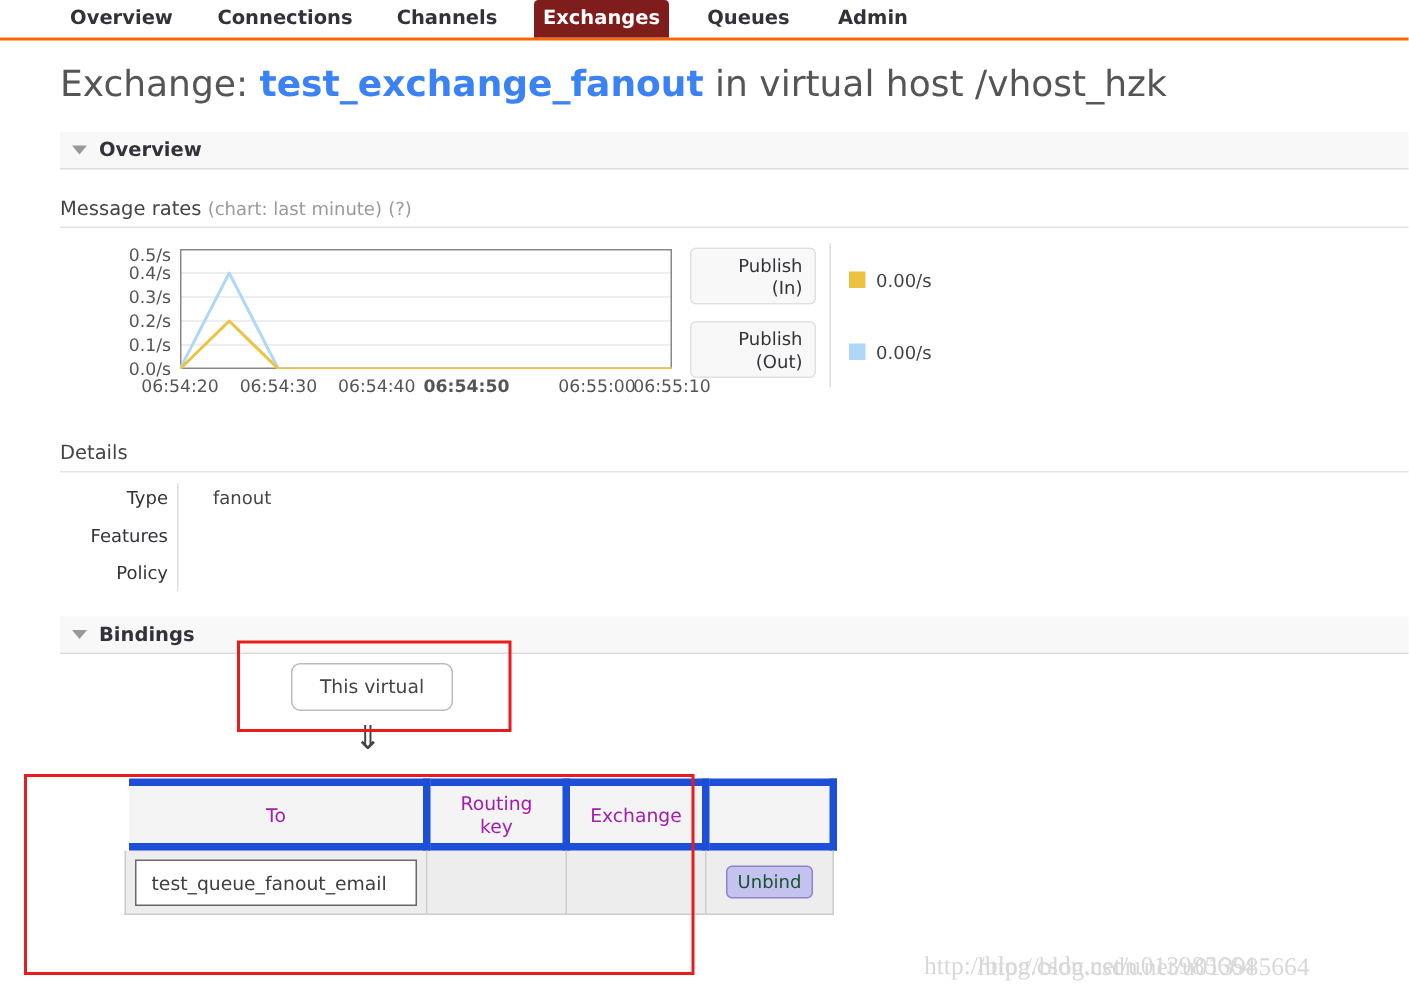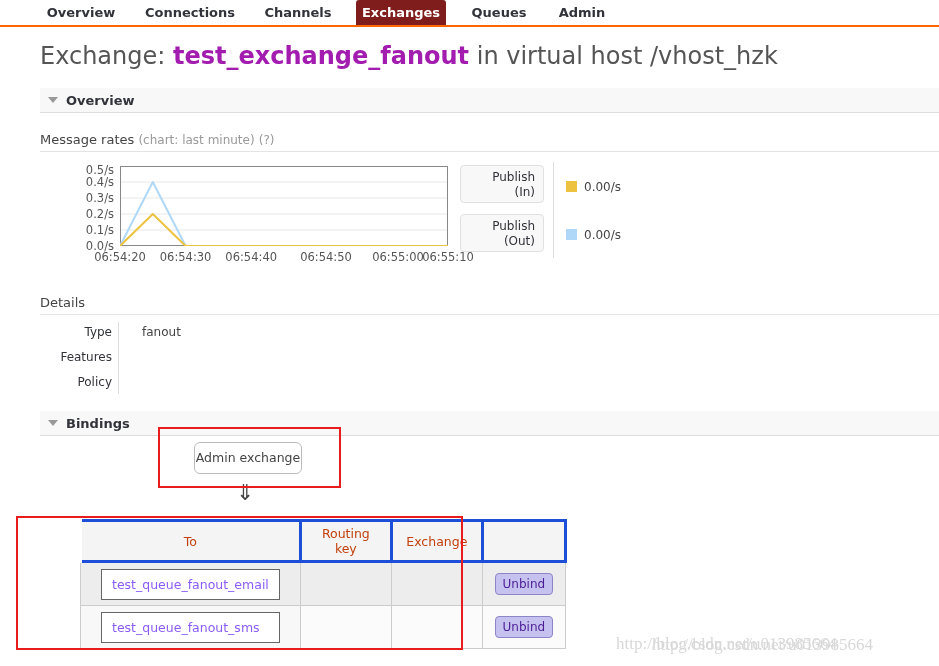--- a/index.html
+++ b/index.html
@@ -47,21 +47,21 @@
   
   #page-title {
     position: absolute;
     left: 40px;
     top: 42px;
     font-size: 24px;
     font-weight: normal;
     color: #333;
     white-space: nowrap;
   }
-  #page-title .strong { font-weight: bold; color: #a21caf; }
+  #page-title .strong { font-weight: bold; color: #3b82f6; }
   #page-title .light  { color: #555; }
 
   
   .section-header {
     position: absolute;
     left: 40px;
     width: 899px;
     height: 25px;
     background: #F8F8F8;
     border-bottom: 1px solid #ddd;
@@ -209,57 +209,57 @@
   
   #bindings-table {
     position: absolute;
     left: 38px;
     top: 519px;
     border-collapse: collapse;
     font-size: 12px;
   }
   #bindings-table th {
     background: #F4F4F4;
-    border: 3px solid #1d4ed8;
+    border: 5px solid #1d4ed8;
     font-weight: normal;
-    color: #c2410c;
+    color: #a21caf;
     font-size: 12.5px;
     padding: 4px 8px;
     text-align: center;
     height: 19px;
   }
   #bindings-table td {
     border: 1px solid #ccc;
     padding: 0;
     height: 42px;
     background: #EDEDED;
   }
   #bindings-table tr.row-alt td { background: #F8F8F8; }
   #bindings-table td.cell-plain { background: #EDEDED; }
   #bindings-table tr.row-alt td.cell-plain { background: #FBFBFB; }
   .queue-link {
     display: block;
-    margin: 5px 20px;
+    margin: 5px 6px;
     padding: 7px 10px;
     background: #ffffff;
     border: 1px solid #666;
     font-size: 12.5px;
-    color: #8b5cf6;
+    color: #404040;
     white-space: nowrap;
     cursor: pointer;
   }
   .unbind-btn {
     display: inline-block;
     margin: 6px 8px;
     padding: 3px 7px;
     background: #C6C2F0;
     border: 1px solid #8C86C8;
     border-radius: 4px;
     font-size: 12px;
-    color: #4c1d95;
+    color: #14532d;
     cursor: pointer;
   }
 
   
   #watermark {
     position: absolute;
     left: 616px;
     top: 634px;
     font-family: "Liberation Serif", "DejaVu Serif", serif;
     font-size: 17px;
@@ -316,21 +316,21 @@
       <line x1="0" x2="328" y1="16" y2="16" stroke="#e8e8e8" stroke-width="1"></line>
       <line x1="0" x2="328" y1="0" y2="0" stroke="#e8e8e8" stroke-width="1"></line>
       <rect x="0.5" y="0.5" width="327" height="79" fill="none" stroke="#888" stroke-width="1"></rect>
       <polyline points="0,80 32.8,16 65.6,80 131.2,80 196.79999999999998,80 262.4,80 328,80" fill="none" stroke="#AFD8F8" stroke-width="2" stroke-linejoin="round"></polyline>
       <polyline points="0,80 32.8,48 65.6,80 131.2,80 196.79999999999998,80 262.4,80 328,80" fill="none" stroke="#EDC240" stroke-width="2" stroke-linejoin="round"></polyline>
     </svg>
   <div id="x-ticks">
       <div class="x-tick" style="width: 60px; left: 50px; top: 92px;">06:54:20</div>
       <div class="x-tick" style="width: 60px; left: 115.6px; top: 92px;">06:54:30</div>
       <div class="x-tick" style="width: 60px; left: 181.2px; top: 92px;">06:54:40</div>
-      <div class="x-tick" style="width: 60px; left: 256px; top: 92px;">06:54:50</div>
+      <div class="x-tick" style="width: 60px; left: 241px; top: 92px; font-weight: bold;">06:54:50</div>
       <div class="x-tick" style="width: 60px; left: 328px; top: 92px;">06:55:00</div>
       <div class="x-tick" style="width: 60px; left: 378px; top: 92px;">06:55:10</div>
     </div>
 </div>
 
 <div class="rate-btn" style="left:460px; top:165px;">
   <span>Publish</span><br>
   <span>(In)</span>
 </div>
 <div class="rate-btn" style="left:460px; top:214px;">
@@ -359,21 +359,21 @@
 <div class="det-value" style="left:126px; top:350px;"></div>
 
 <div class="det-label" style="left:40px; top:375px;">Policy</div>
 <div class="det-value" style="left:126px; top:375px;"></div>
 
 <div class="section-header" style="top:411px;">
   <span class="caret"></span>
   <span class="sh-label">Bindings</span>
 </div>
 
-<div id="this-exchange">Admin exchange</div>
+<div id="this-exchange">This virtual</div>
 
 <div id="arrow-down">⇓</div>
 
 <div class="red-box" style="left:158px; top:427px; width:183px; height:61px;"></div>
 
 <table id="bindings-table">
   <thead>
     <tr>
       <th style="width:22px; background:#ffffff; border-color:#ffffff;"></th>
       <th style="width:180px;">To</th>
@@ -387,31 +387,20 @@
       <td style="border:none; background:#ffffff;"></td>
       <td>
         <span class="queue-link">test_queue_fanout_email</span>
       </td>
       <td class="cell-plain"></td>
       <td class="cell-plain"></td>
       <td class="cell-plain" style="text-align:center;">
         <span class="unbind-btn">Unbind</span>
       </td>
     </tr>
-    <tr class="row-alt">
-      <td style="border:none; background:#ffffff;"></td>
-      <td>
-        <span class="queue-link">test_queue_fanout_sms</span>
-      </td>
-      <td class="cell-plain"></td>
-      <td class="cell-plain"></td>
-      <td class="cell-plain" style="text-align:center;">
-        <span class="unbind-btn">Unbind</span>
-      </td>
-    </tr>
   </tbody>
 </table>
 
 <div class="red-box" style="left:16px; top:516px; width:447px; height:134px;"></div>
 
 <div id="watermark">
   <span>http://blog.csdn.net/u013985664</span>
   <span class="wm2">http://blog.csdn.net/u013985664</span>
 </div>
 

